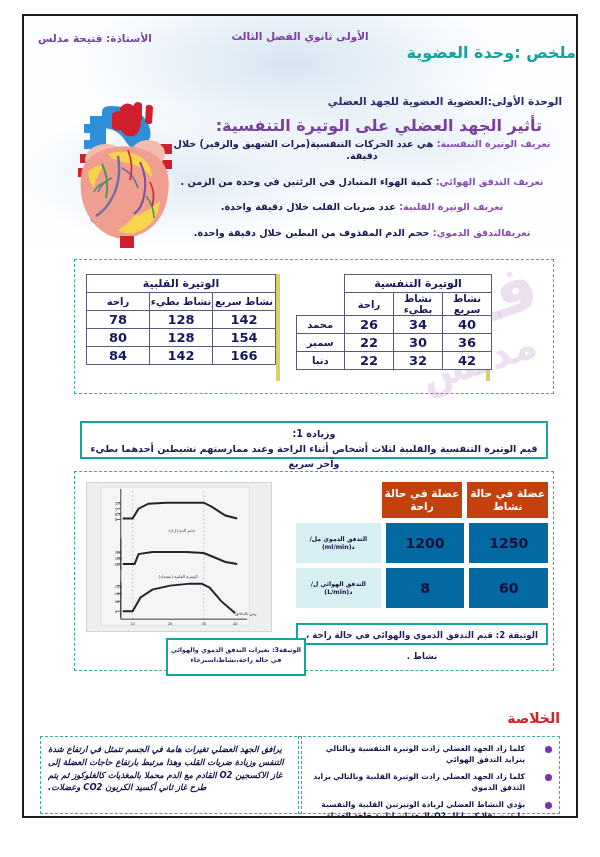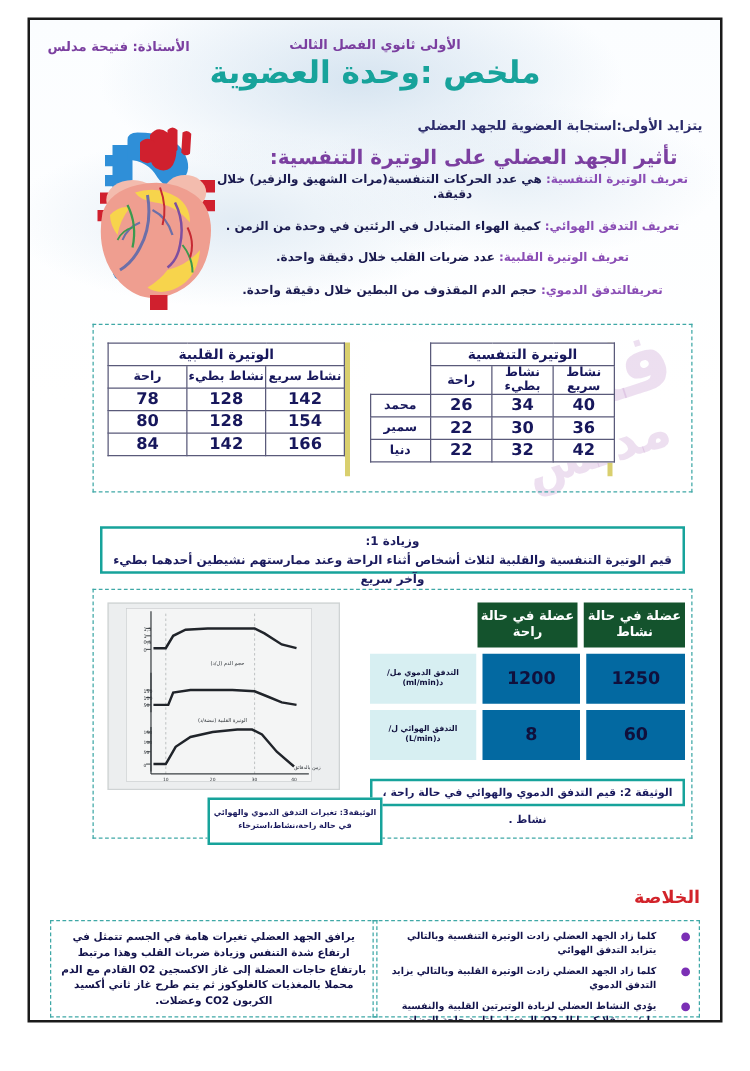--- a/index.html
+++ b/index.html
@@ -77,22 +77,22 @@
     top: 14px;
     text-align: center;
     font-size: 10.5px;
     font-weight: bold;
     color: #7b3fa0;
   }
   .maintitle {
     position: absolute;
     left: 0; right: 0;
     top: 27px;
-    text-align: center;
-    font-size: 25px;
+    text-align: right;
+    font-size: 16px;
     font-weight: bold;
     color: #17a39b;
   }
   .unit-line {
     position: absolute;
     right: 14px;
     top: 79px;
     font-size: 10.5px;
     font-weight: bold;
     color: #2a2a6a;
@@ -246,21 +246,21 @@
   .flow-cell {
     flex: 1;
     height: 36px;
     display: flex;
     align-items: center;
     justify-content: center;
     text-align: center;
     box-sizing: border-box;
   }
   .flow-head {
-    background: #14532d;
+    background: #c2410c;
     color: #ffffff;
     font-size: 10.5px;
     font-weight: bold;
     line-height: 1.25;
     height: 36px;
   }
   .flow-head.empty { background: transparent; }
   .flow-val {
     background: #0369a1;
     color: #10103c;
@@ -326,39 +326,40 @@
     font-weight: bold;
     color: #12124a;
     line-height: 1.45;
     flex: 1;
   }
   .left-para {
     font-size: 8.4px;
     font-weight: bold;
     color: #12124a;
     line-height: 1.52;
-    text-align: center;
+    text-align: left;
+    font-style: italic;
   }
 </style>
 </head>
 <body>
 
 <div class="page">
   <div class="sheet">
     <div class="bg-wash"></div>
 
     <div class="watermark">
       <span>فتيحة</span>
       <span class="wm2">مدلس</span>
     </div>
 
     <div class="teacher">الأستاذة: فتيحة مدلس</div>
     <div class="level">الأولى ثانوي الفصل الثالث</div>
     <div class="maintitle">ملخص :وحدة العضوية</div>
-    <div class="unit-line">يتزايد الأولى:استجابة العضوية للجهد العضلي</div>
+    <div class="unit-line">الوحدة الأولى:العضوية العضوية للجهد العضلي</div>
     <div class="sub-line">تأثير الجهد العضلي على الوتيرة التنفسية:</div>
 
     <div class="heart-wrap">
       <svg viewBox="0 0 130 160" width="130" height="160">
 
         <path d="M28 18 L28 118 Q28 126 36 126 L44 126 L44 18 Z" fill="#2f8fd8"></path>
         <path d="M22 26 h10 v9 h-10 z" fill="#2f8fd8"></path>
         <path d="M22 42 h10 v9 h-10 z" fill="#2f8fd8"></path>
         <path d="M40 14 q0 -6 8 -6 q26 0 36 14 q10 16 -2 26 q-10 8 -18 -4 q-8 -14 -24 -14 z" fill="#2f8fd8"></path>
 

